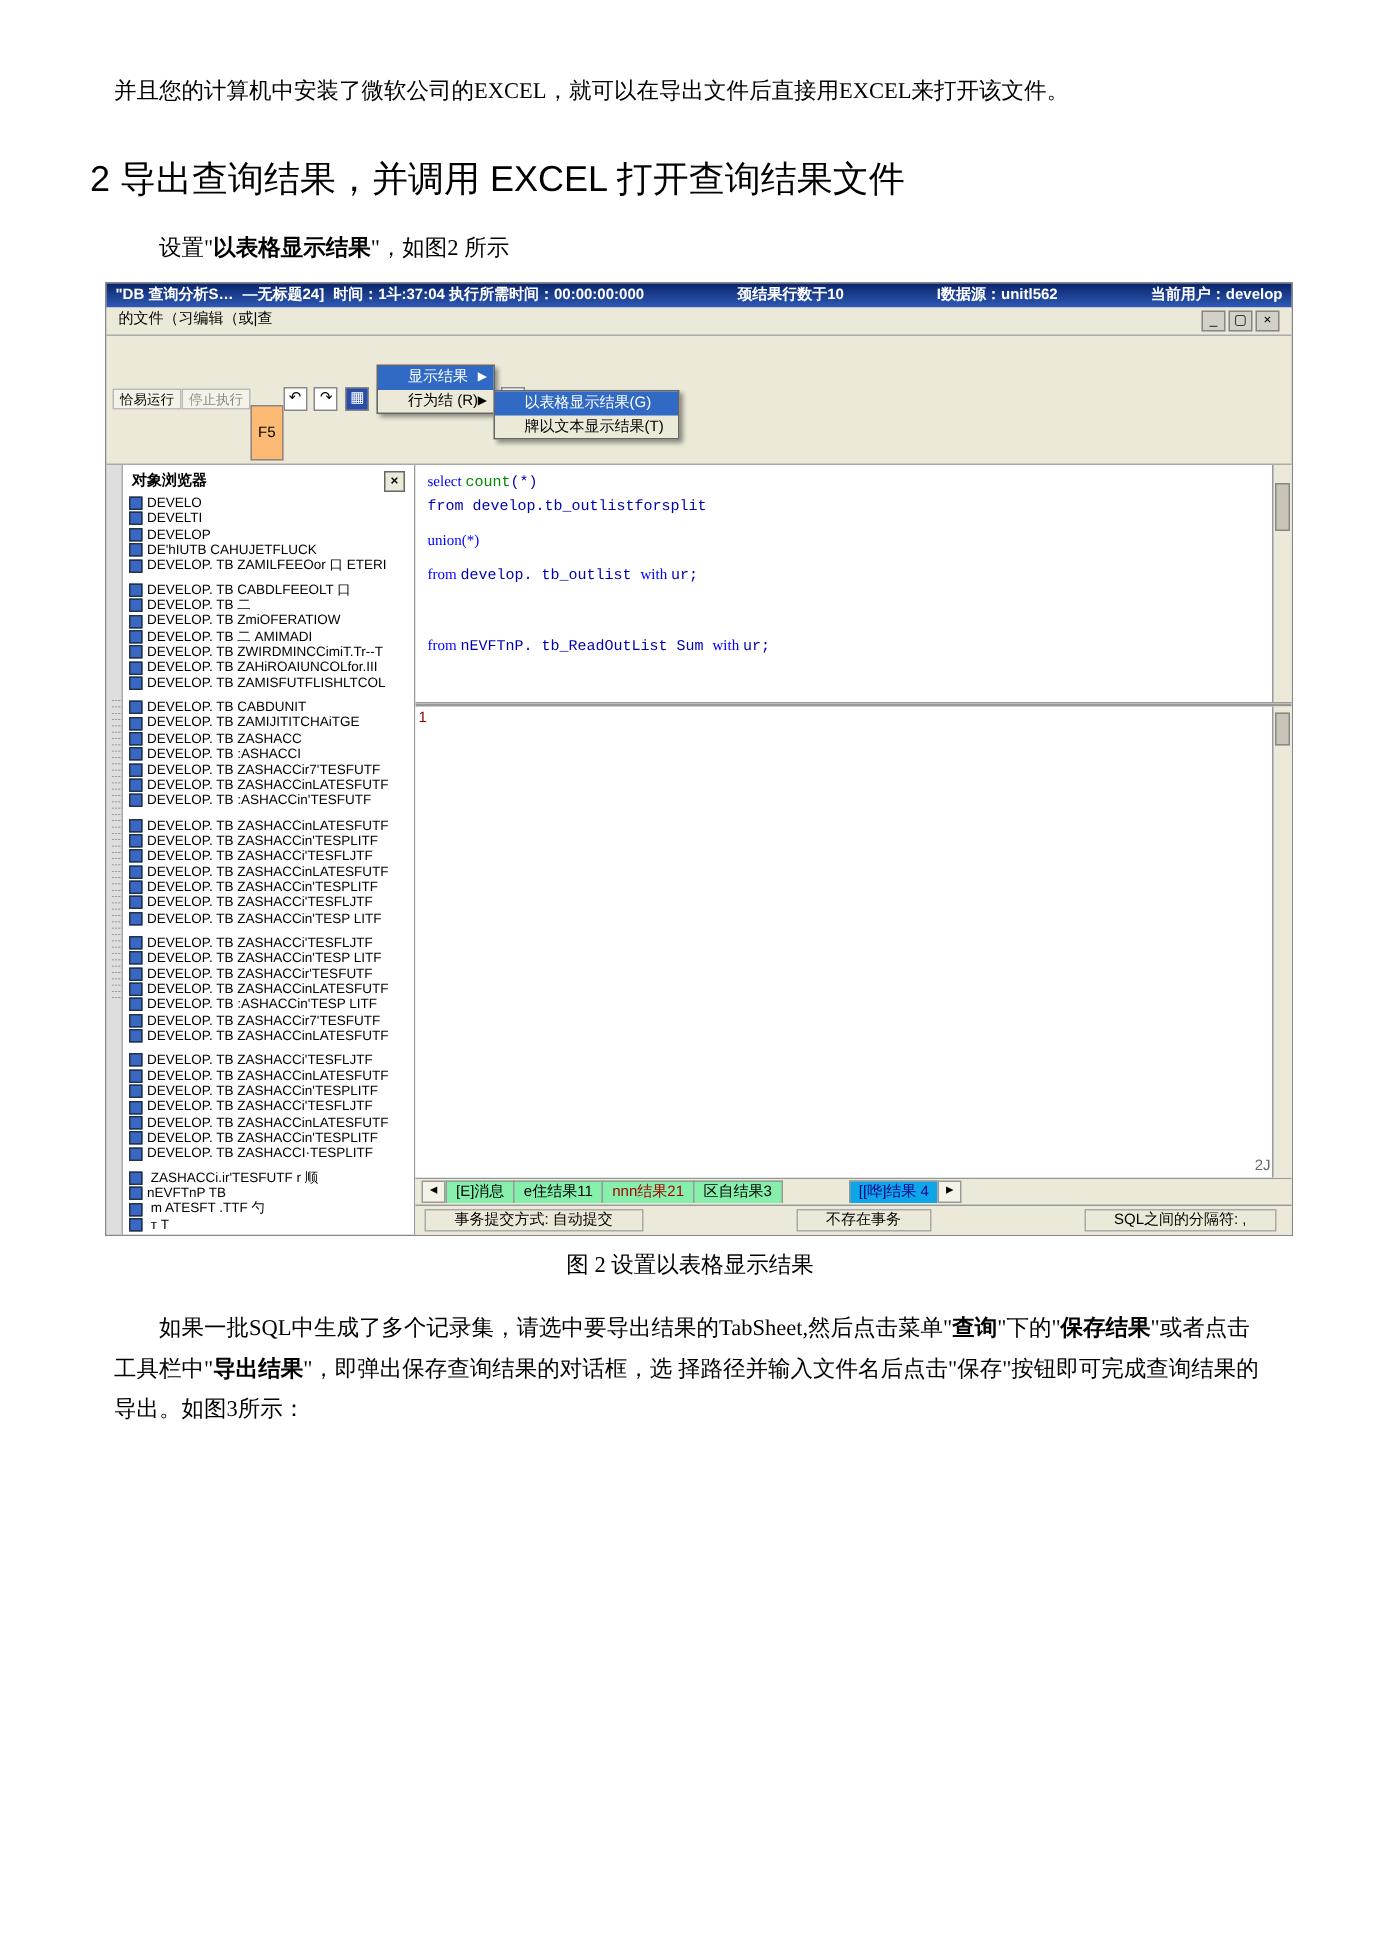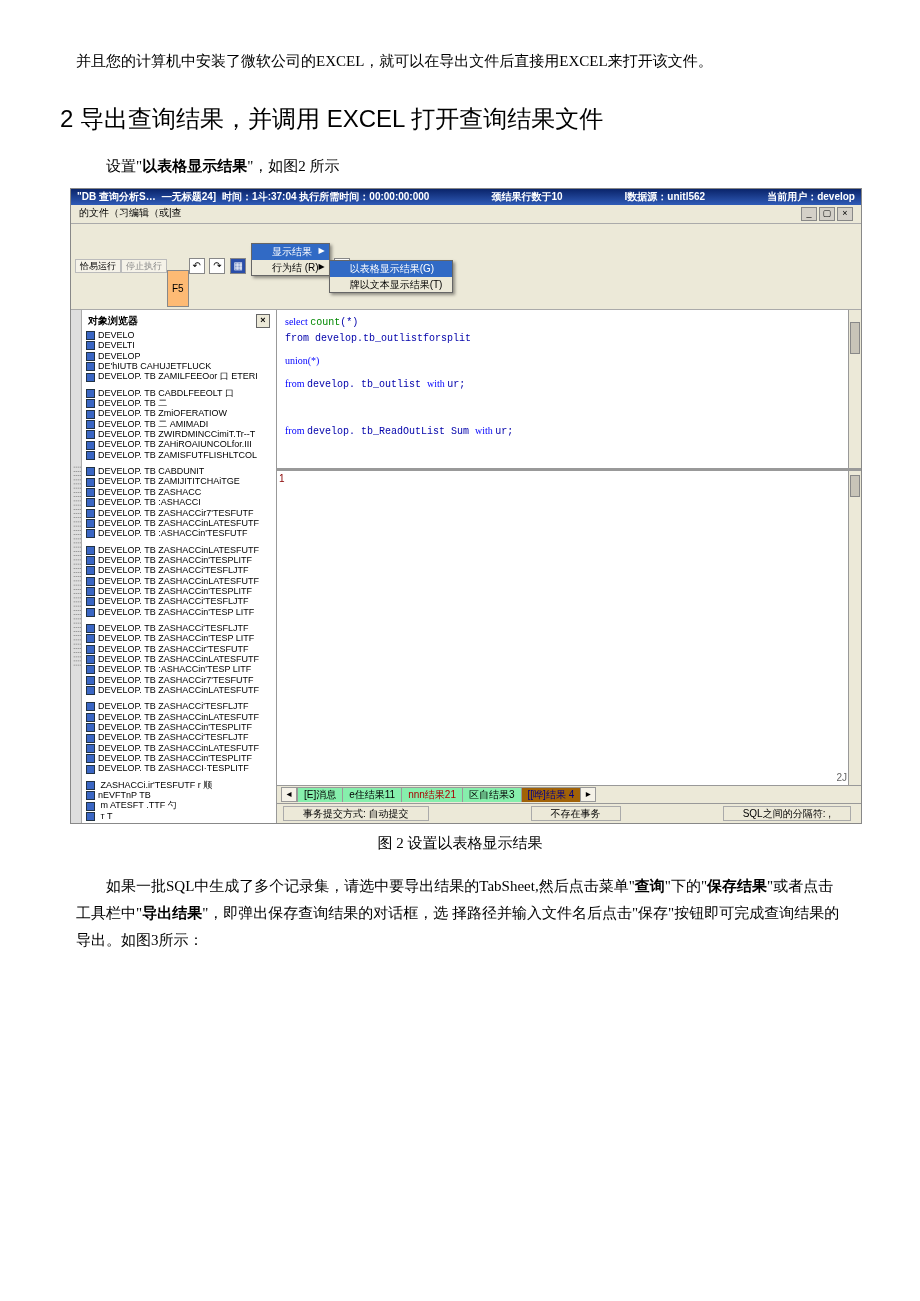--- a/index.html
+++ b/index.html
@@ -225,21 +225,21 @@
     gap:0;
     font-size:10px;
   }
   .tabs-row .tab {
     padding:1px 6px;
     border:1px solid #999;
     border-bottom:none;
     background:#86efac;
     margin-right:-1px;
   }
-  .tabs-row .tab.cur { background:#a16207; color:#008; }
+  .tabs-row .tab.cur { background:#0ea5e9; color:#008;margin-left:45px; }
   .status {
     background:#ece9d8;
     border-top:1px solid #999;
     padding:2px 6px;
     display:flex;
     font-size:10px;
   }
   .status .cell {
     border:1px solid #aaa;
     padding:1px 19px;
@@ -373,21 +373,21 @@
           <div><span class="sq"></span><span>             т T</span></div>
         </div>
     </div>
 
     <div class="editor-col">
       <div class="sql-area">
         <div><span class="kw">select </span><span class="fn">count</span><span>(*)</span></div>
         <div>from develop.tb_outlistforsplit</div>
         <div style="margin-top:6px"><span class="kw">union(*)</span></div>
         <div style="margin-top:6px"><span class="kw">from </span><span>develop. tb_outlist </span><span class="kw">with </span><span>ur;</span></div>
-        <div style="margin-top:30px"><span class="kw">from </span><span>develop. tb_ReadOutList Sum </span><span class="kw">with </span><span>ur;</span></div>
+        <div style="margin-top:30px"><span class="kw">from </span><span>nEVFTnP. tb_ReadOutList Sum </span><span class="kw">with </span><span>ur;</span></div>
         <div class="scrollbar-v">
             <div class="thumb"></div>
           </div>
       </div>
 
       <div class="result-area">
         <span class="lnum">1</span>
         <span style="position:absolute;right:14px;bottom:2px;color:#666">2J</span>
         <div class="scrollbar-v">
             <div class="thumb" style="top:4px;height:20px"></div>

